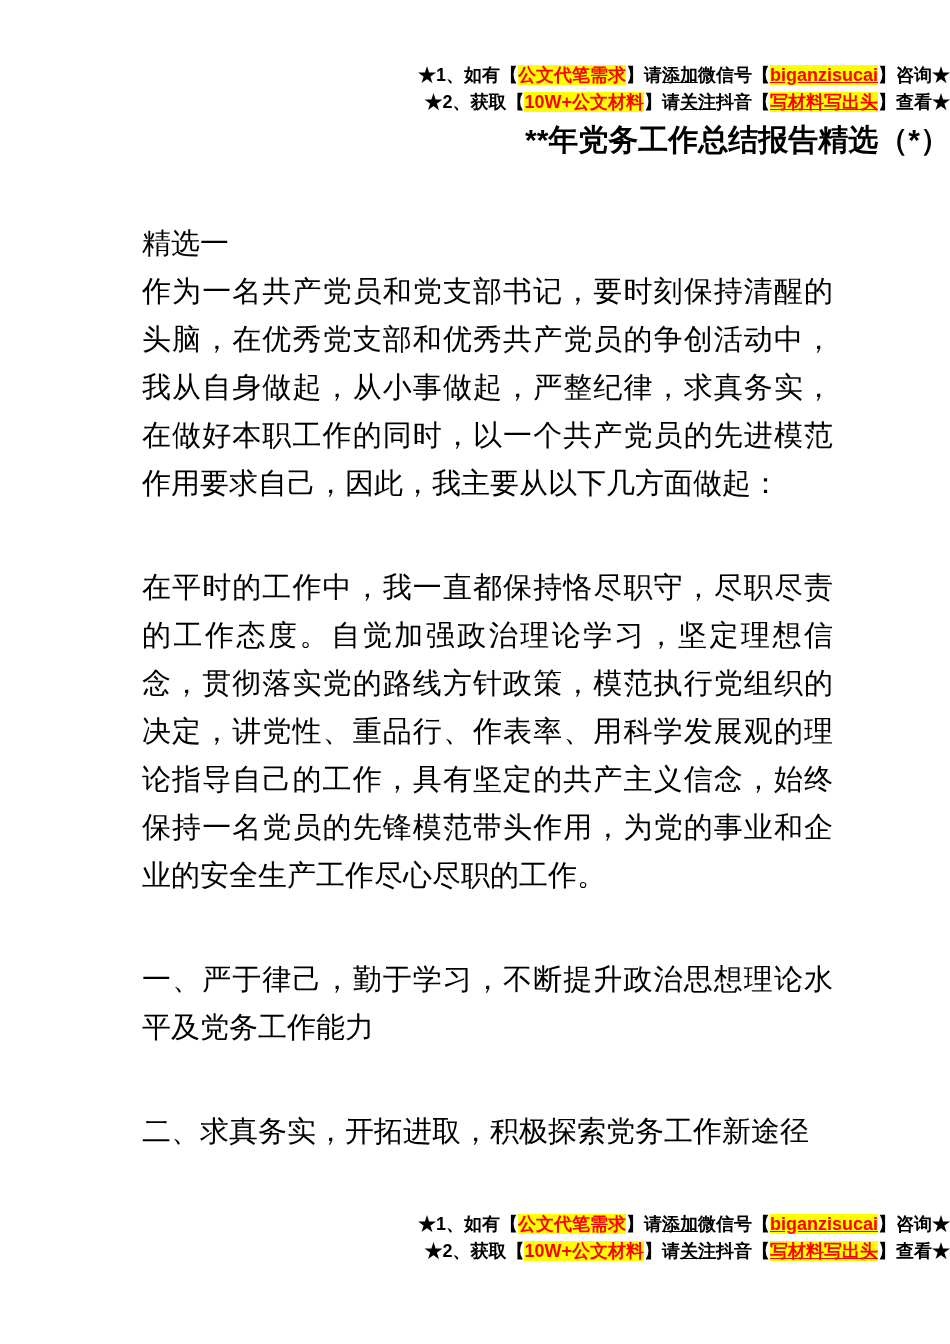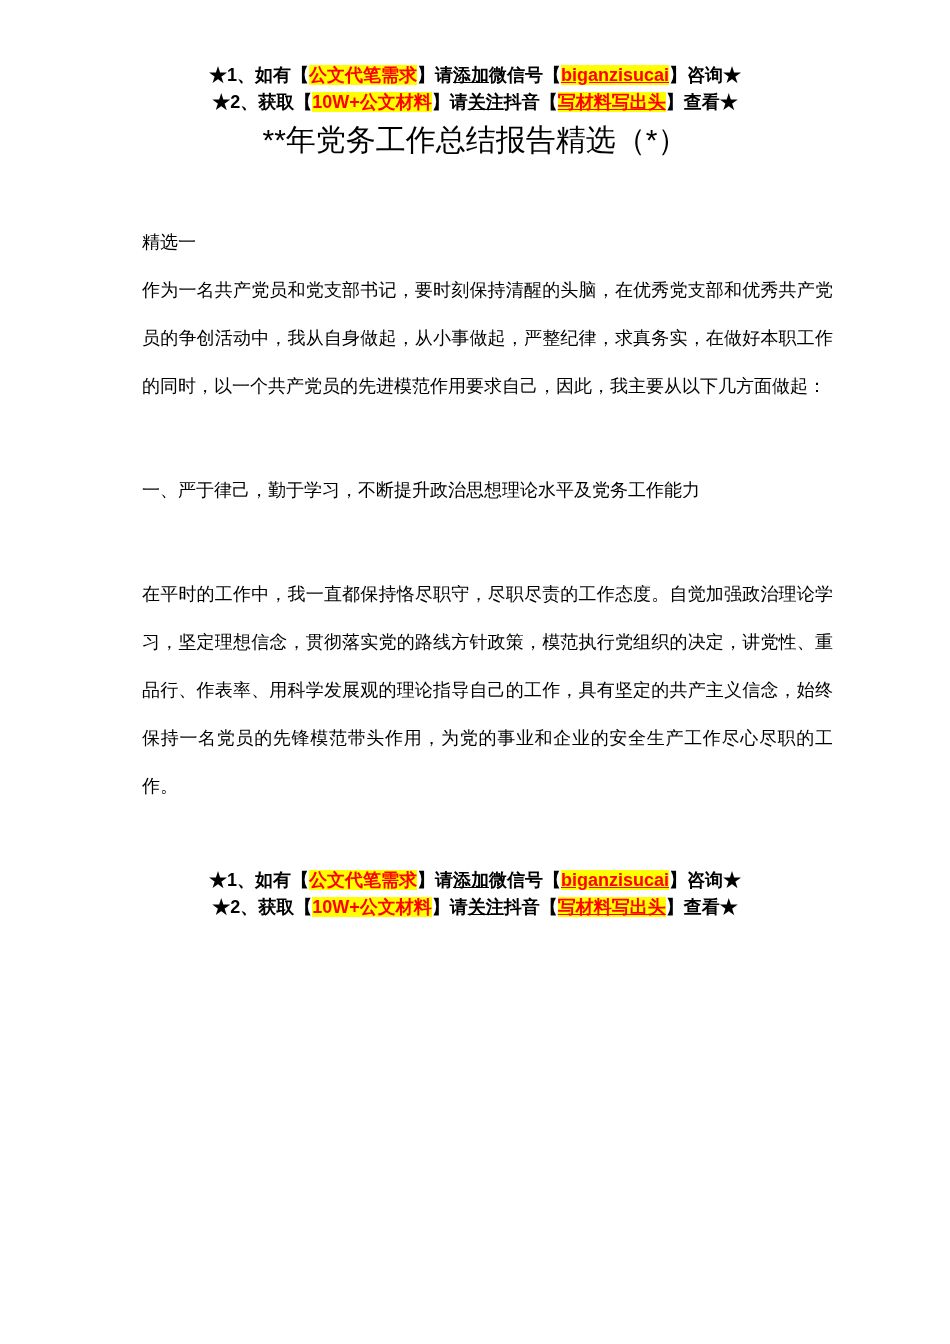--- a/index.html
+++ b/index.html
@@ -11,50 +11,49 @@
     width: 950px;
     height: 1344px;
     background: var(--page-white, #ffffff);
     box-sizing: border-box;
     padding-top: 62px;
     overflow: hidden;
     color: var(--text-black, #000000);
     font-family: "Liberation Sans", sans-serif;
   }
   .promo {
-    text-align: center;
+    text-align: right;
     font-weight: bold;
     font-size: 18px;
     line-height: 27px;
     color: var(--text-black, #000000);
   }
   .promo .seg { white-space: nowrap; }
   .promo .hl {
     color: var(--accent-red, #ff0000);
     background: var(--highlight-yellow, #ffff00);
   }
   .promo .ul {
     text-decoration: underline;
   }
   .doc-title {
-    text-align: center;
+    text-align: right;
     font-size: 30px;
     line-height: 36px;
-    font-weight: normal;
+    font-weight: bold;
     margin: 6px 0 0 0;
     color: var(--text-black, #000000);
   }
   .doc-body {
     width: 691px;
     margin: 61px 4px 0 142px;
-    font-size: 18px;
+    font-size: 29px;
     line-height: 48px;
     text-align: justify;
     text-justify: inter-character;
-    font-family: Liberation Mono, monospace;
   }
   .doc-body p {
     margin: 0;
   }
   .doc-body p.spaced {
     margin-bottom: 56px;
   }
   .promo-bottom {
     margin-top: 5px;
   }
@@ -67,22 +66,23 @@
   <div class="promo promo-top">
     <div class="promo-line"><span class="seg">★1、如有【</span><span class="seg hl">公文代笔需求</span><span class="seg">】请</span><span class="seg ul">添加</span><span class="seg">微信号【</span><span class="seg hl ul">biganzisucai</span><span class="seg">】咨询★</span></div>
     <div class="promo-line"><span class="seg">★2、获取【</span><span class="seg hl">10W+公文材料</span><span class="seg">】请</span><span class="seg ul">关注</span><span class="seg">抖音【</span><span class="seg hl ul">写材料写出头</span><span class="seg">】查看★</span></div>
   </div>
 
   <h1 class="doc-title">**年党务工作总结报告精选（*）</h1>
 
   <div class="doc-body">
     <p>精选一</p>
     <p class="spaced">作为一名共产党员和党支部书记，要时刻保持清醒的头脑，在优秀党支部和优秀共产党员的争创活动中，我从自身做起，从小事做起，严整纪律，求真务实，在做好本职工作的同时，以一个共产党员的先进模范作用要求自己，因此，我主要从以下几方面做起：</p>
+    <p class="spaced">在平时的工作中，我一直都保持恪尽职守，尽职尽责的工作态度。自觉加强政治理论学习，坚定理想信念，贯彻落实党的路线方针政策，模范执行党组织的决定，讲党性、重品行、作表率、用科学发展观的理论指导自己的工作，具有坚定的共产主义信念，始终保持一名党员的先锋模范带头作用，为党的事业和企业的安全生产工作尽心尽职的工作。</p>
     <p class="spaced">一、严于律己，勤于学习，不断提升政治思想理论水平及党务工作能力</p>
-    <p class="spaced">在平时的工作中，我一直都保持恪尽职守，尽职尽责的工作态度。自觉加强政治理论学习，坚定理想信念，贯彻落实党的路线方针政策，模范执行党组织的决定，讲党性、重品行、作表率、用科学发展观的理论指导自己的工作，具有坚定的共产主义信念，始终保持一名党员的先锋模范带头作用，为党的事业和企业的安全生产工作尽心尽职的工作。</p>
+    <p class="spaced">二、求真务实，开拓进取，积极探索党务工作新途径</p>
   </div>
 
   <div class="promo promo-bottom">
     <div class="promo-line"><span class="seg">★1、如有【</span><span class="seg hl">公文代笔需求</span><span class="seg">】请</span><span class="seg ul">添加</span><span class="seg">微信号【</span><span class="seg hl ul">biganzisucai</span><span class="seg">】咨询★</span></div>
     <div class="promo-line"><span class="seg">★2、获取【</span><span class="seg hl">10W+公文材料</span><span class="seg">】请</span><span class="seg ul">关注</span><span class="seg">抖音【</span><span class="seg hl ul">写材料写出头</span><span class="seg">】查看★</span></div>
   </div>
 
 </div>
 
 </body></html>

